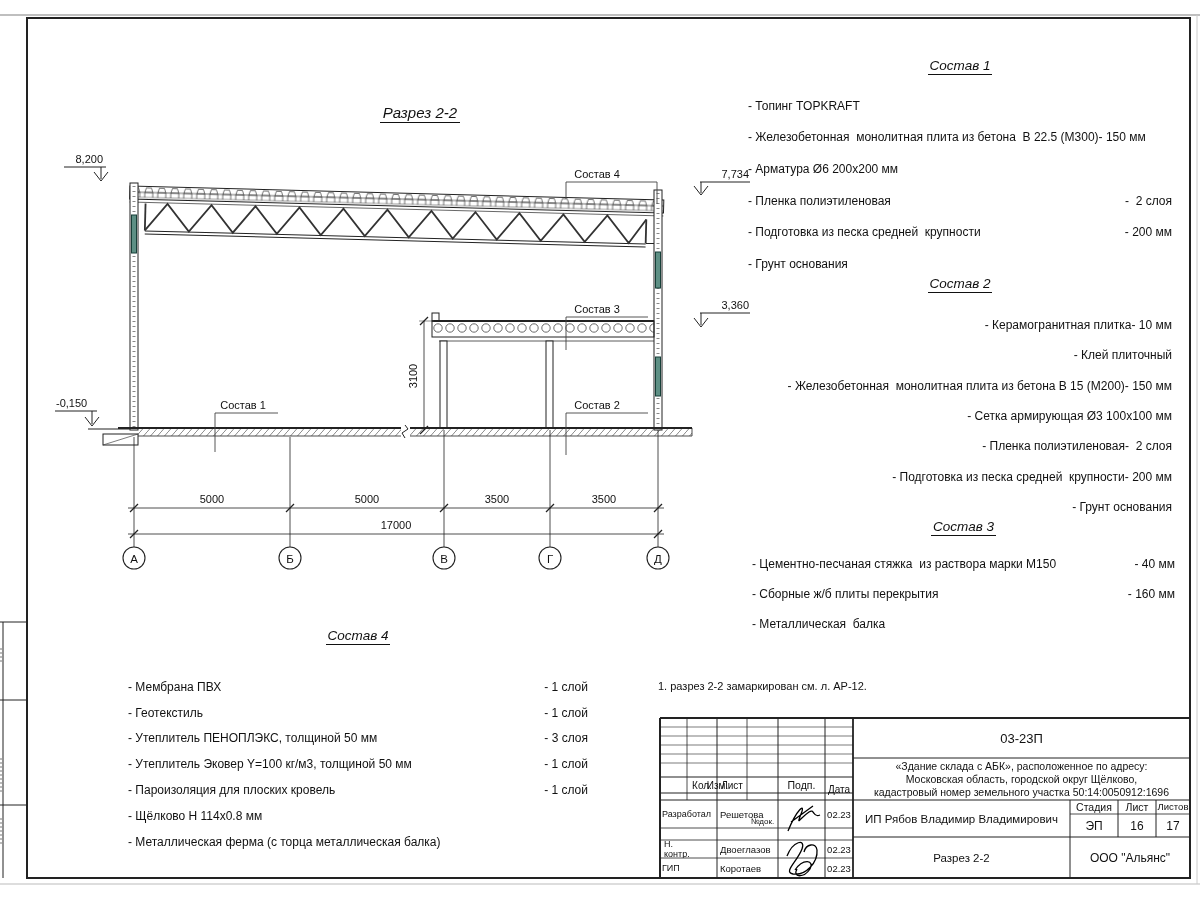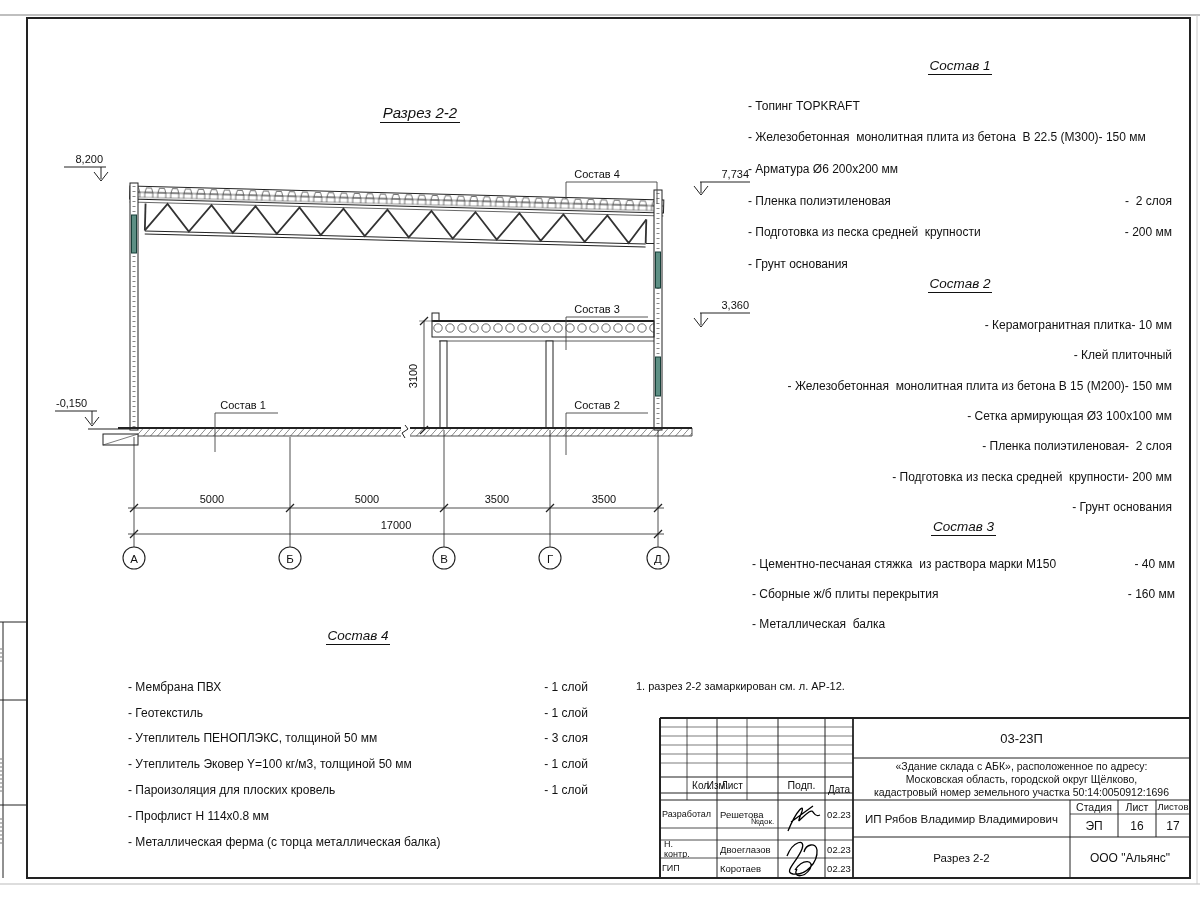--- a/index.html
+++ b/index.html
@@ -13,21 +13,21 @@
   .list{position:absolute;font-size:12px;}
   .list-header{text-align:center;font-style:italic;font-size:13.5px;height:18px;}
   .list-header span{border-bottom:1px solid #111;padding:0 2px 1px 2px;}
   .rows .row{display:flex;justify-content:space-between;align-items:center;}
   .row .nm{white-space:pre;}
   .row .val{white-space:pre;text-align:right;}
   .list.s1{left:748px;top:58px;width:424px;}  .s1 .rows{margin-top:14px;} .s1 .row{height:31.6px;}
   .list.s2{left:748px;top:276px;width:424px;} .s2 .rows{margin-top:16px;} .s2 .row{height:30.3px;justify-content:flex-end;}
   .list.s3{left:752px;top:519px;width:423px;} .s3 .rows{margin-top:12px;} .s3 .row{height:30px;}
   .list.s4{left:128px;top:628px;width:460px;} .s4 .rows{margin-top:28px;} .s4 .row{height:25.8px;}
-  .note{left:636px;top:680px;font-size:11px;}
+  .note{left:658px;top:680px;font-size:11px;}
   .tbc{position:absolute;display:flex;align-items:center;justify-content:center;text-align:center;overflow:hidden;}
   .tbl{justify-content:flex-start;text-align:left;}
   .pre{white-space:pre-line;}
 </style>
 </head>
 <body>
 
 <div class="canvas">
 
 <svg width="1200" height="900" viewBox="0 0 1200 900" xmlns="http://www.w3.org/2000/svg">
@@ -332,21 +332,21 @@
     </div>
         <div class="row">
       <span class="nm">- Утеплитель Эковер Y=100 кг/м3, толщиной 50 мм</span>
       <span class="val">- 1 слой</span>
     </div>
         <div class="row">
       <span class="nm">- Пароизоляция для плоских кровель</span>
       <span class="val">- 1 слой</span>
     </div>
         <div class="row">
-      <span class="nm">- Профлист Н 114x0.8 мм</span>
+      <span class="nm">- Щёлково Н 114x0.8 мм</span>
       <span class="val"></span>
     </div>
         <div class="row">
       <span class="nm">- Металлическая ферма (с торца металлическая балка)</span>
       <span class="val"></span>
     </div>
       </div>
 </div>
 
 <div class="ov note">1. разрез 2-2 замаркирован см. л. АР-12.</div>

